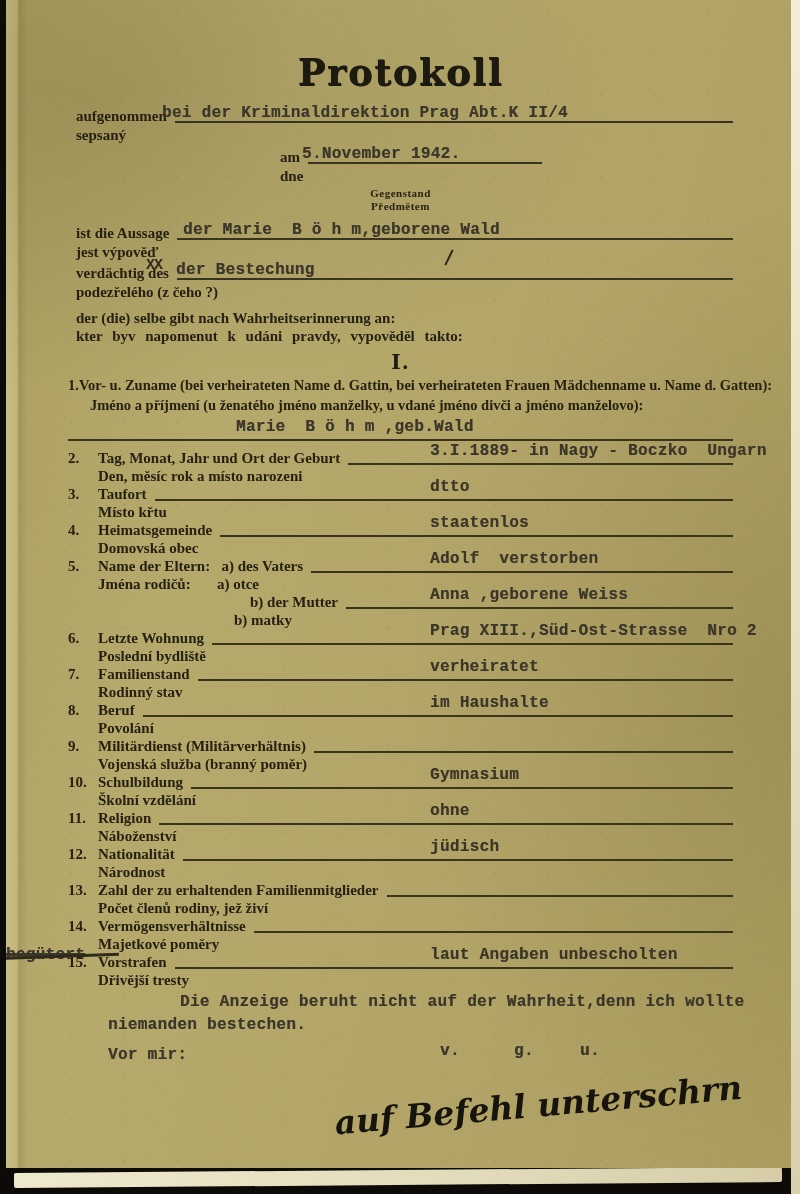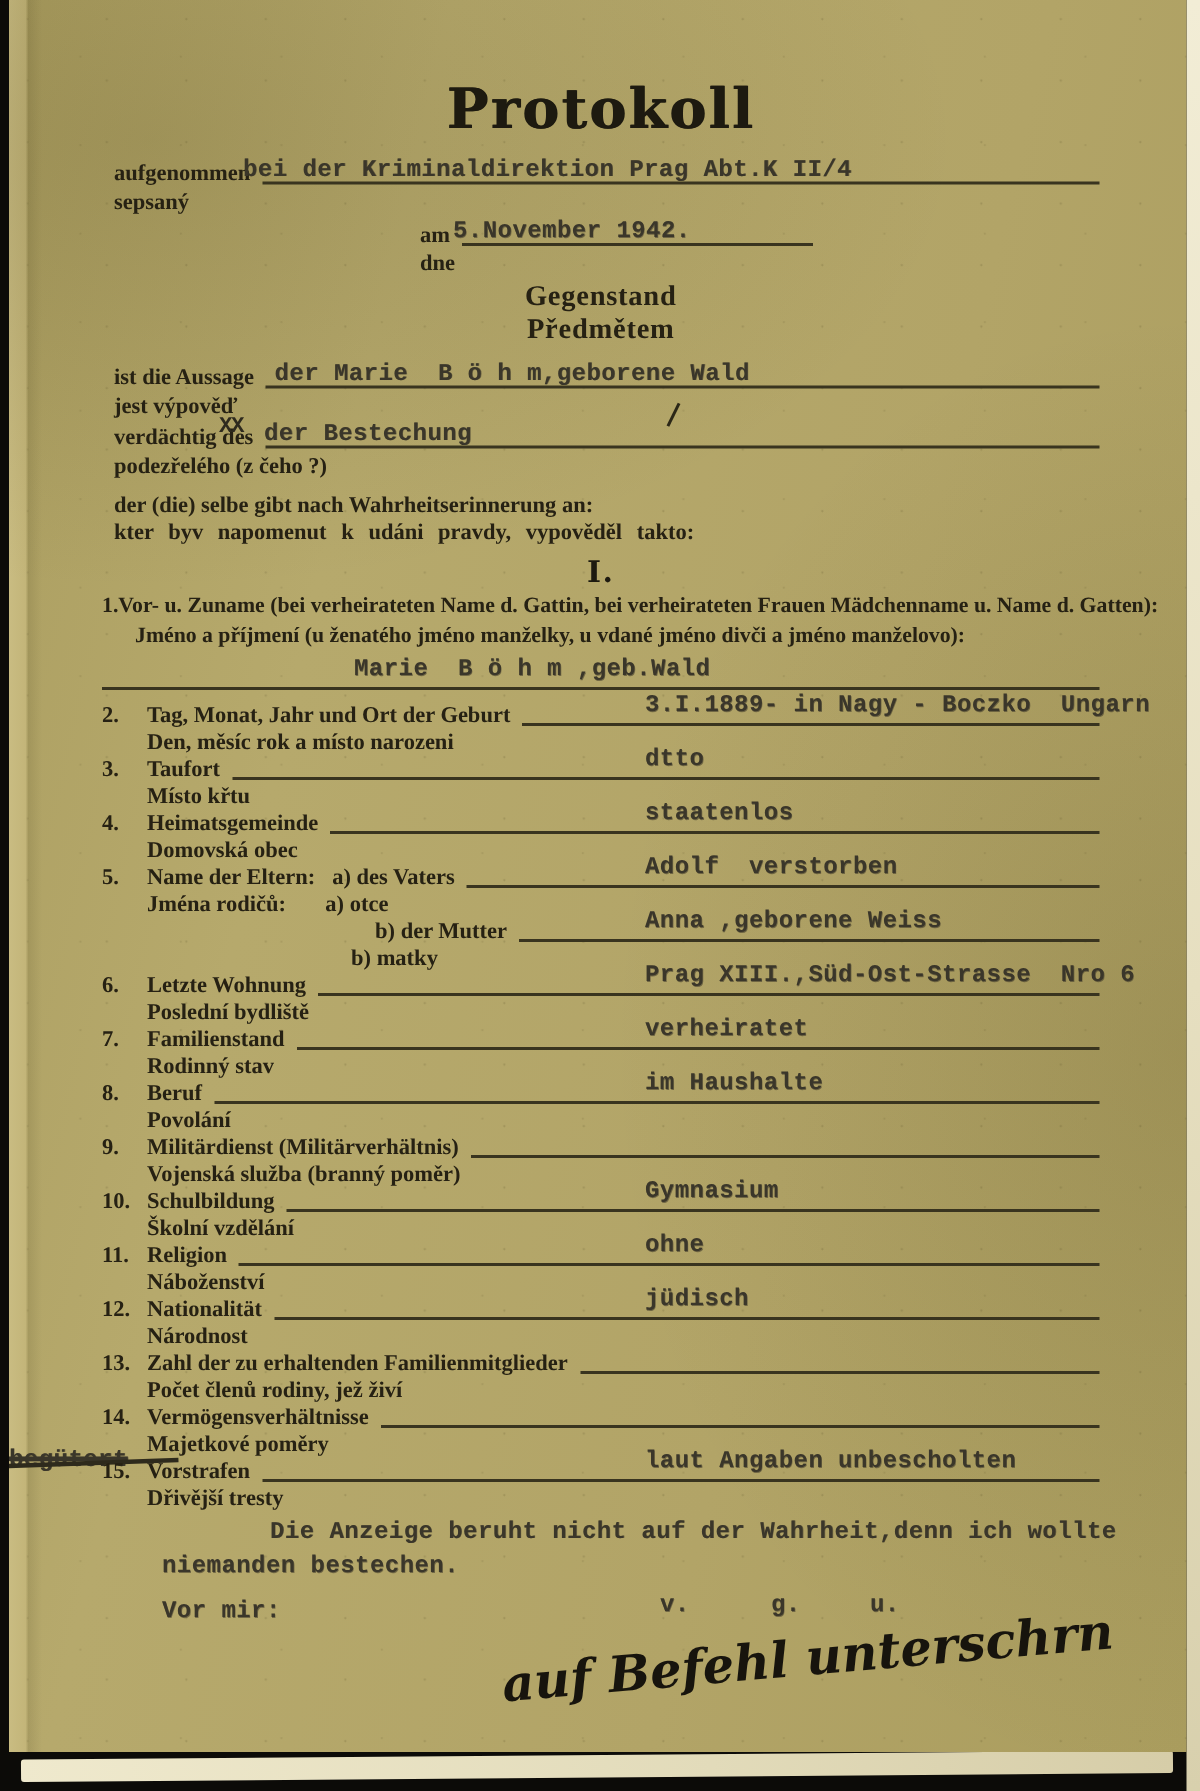--- a/index.html
+++ b/index.html
@@ -52,21 +52,21 @@
     text-shadow:0.6px 0.6px 0 #1d1a10;
   }
   .field-row { position:relative; margin-left:8px; }
   .field-row .l1 { display:flex; align-items:flex-end; height:19px; }
   .field-row .l2 { height:17px; margin-top:1px; }
   .field-row .ans { position:absolute; bottom:20px; }
   .recorded .ans { left:86px; bottom:21px; }
   .date-row { margin:4px 0 0 212px; width:262px; }
   .date-row .ans { left:22px; bottom:21px; }
   .subject-block { text-align:center; margin-top:3px; line-height:1.25; }
-  .subject-block .big { font-size:19px; letter-spacing:0.5px; }
+  .subject-block .big { font-size:11px; letter-spacing:0.5px; }
   .statement-row { margin-top:10px; }
   .statement-row .ans { left:107px; bottom:21px; }
   .suspect-row { margin-top:3px; }
   .suspect-row .ans { left:100px; bottom:21px; }
   .xxwrap { position:relative; display:inline-block; }
   .xx {
     position:absolute; left:-2px; top:-7px;
     font-family:"Liberation Mono","DejaVu Sans Mono",monospace;
     font-weight:700; font-size:15px; color:#2e2a1e; letter-spacing:-1px;
   }
@@ -240,21 +240,21 @@
       <span class="typed ans">Anna ,geborene Weiss</span>
     </div>
 
     <div class="item">
       <div class="l1">
           <span class="lbl num">6.</span>
           <span class="lbl de">Letzte Wohnung</span>
           <span class="rule"></span>
         </div>
       <div class="l2"><span class="lbl">Poslední bydliště</span></div>
-      <span class="typed ans">Prag XIII.,Süd-Ost-Strasse  Nro 6</span>
+      <span class="typed ans">Prag XIII.,Süd-Ost-Strasse  Nro 2</span>
     </div>
 
     <div class="item">
       <div class="l1">
           <span class="lbl num">7.</span>
           <span class="lbl de">Familienstand</span>
           <span class="rule"></span>
         </div>
       <div class="l2"><span class="lbl">Rodinný stav</span></div>
       <span class="typed ans">verheiratet</span>

